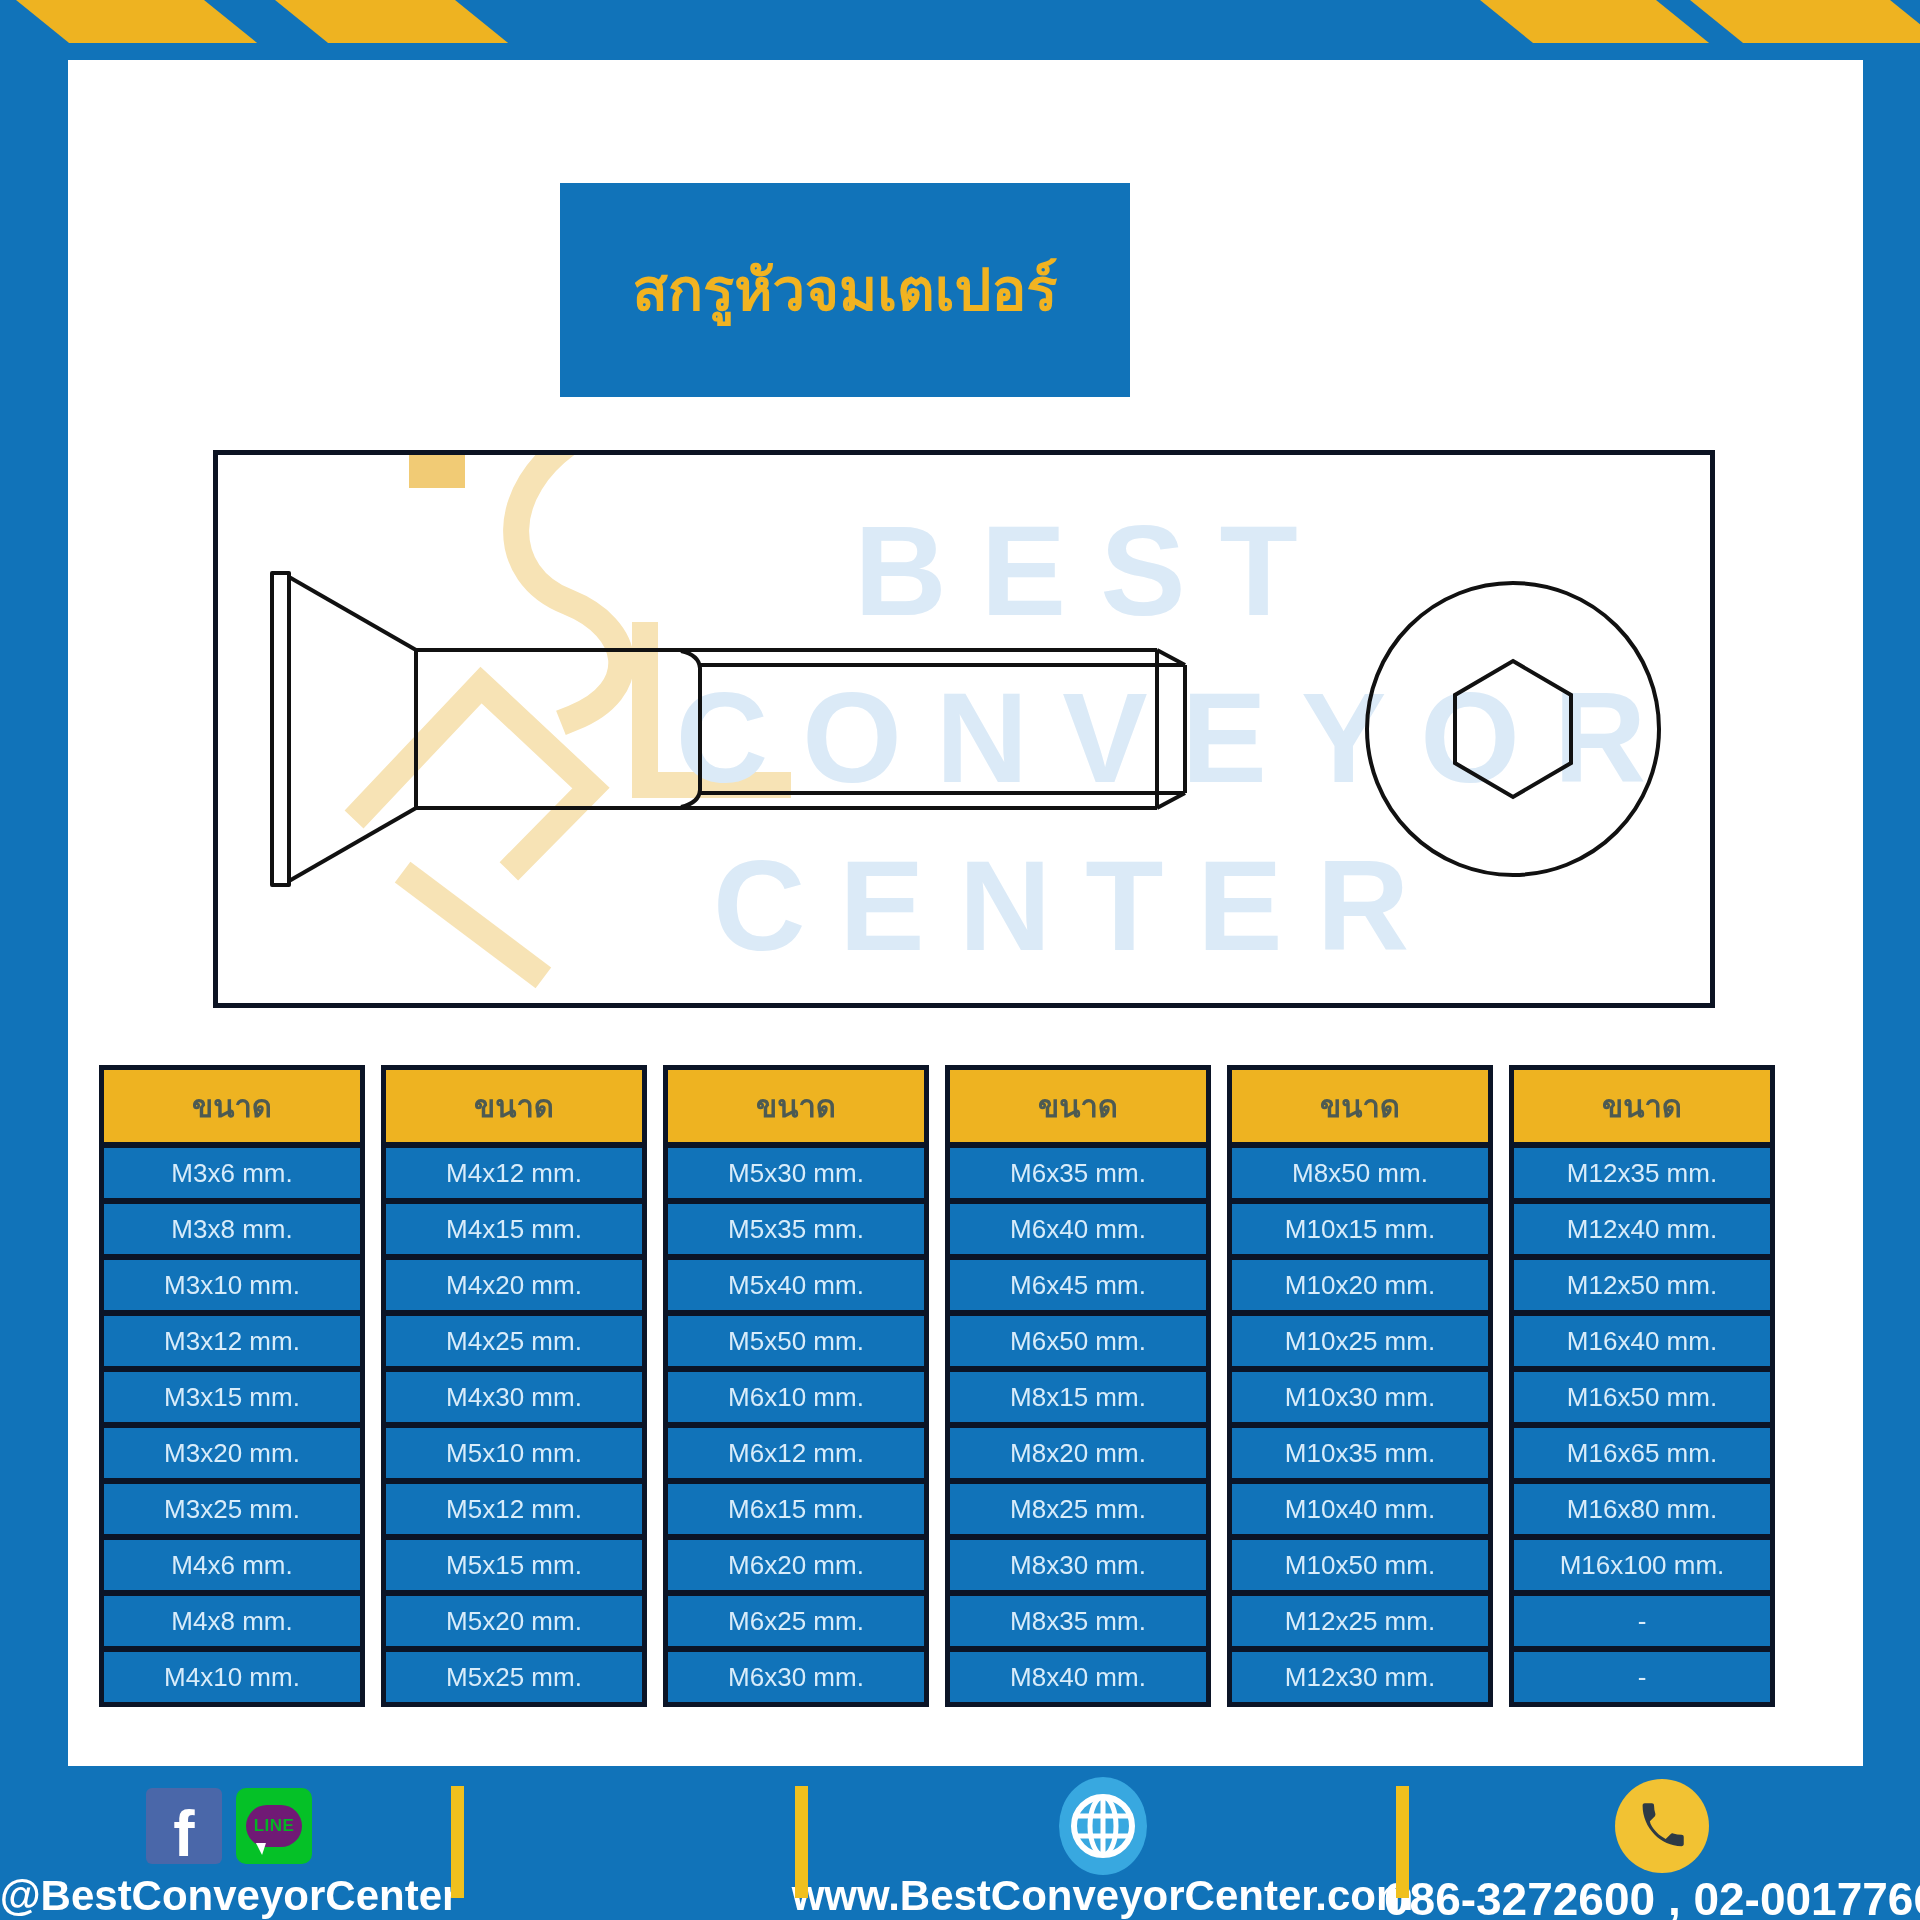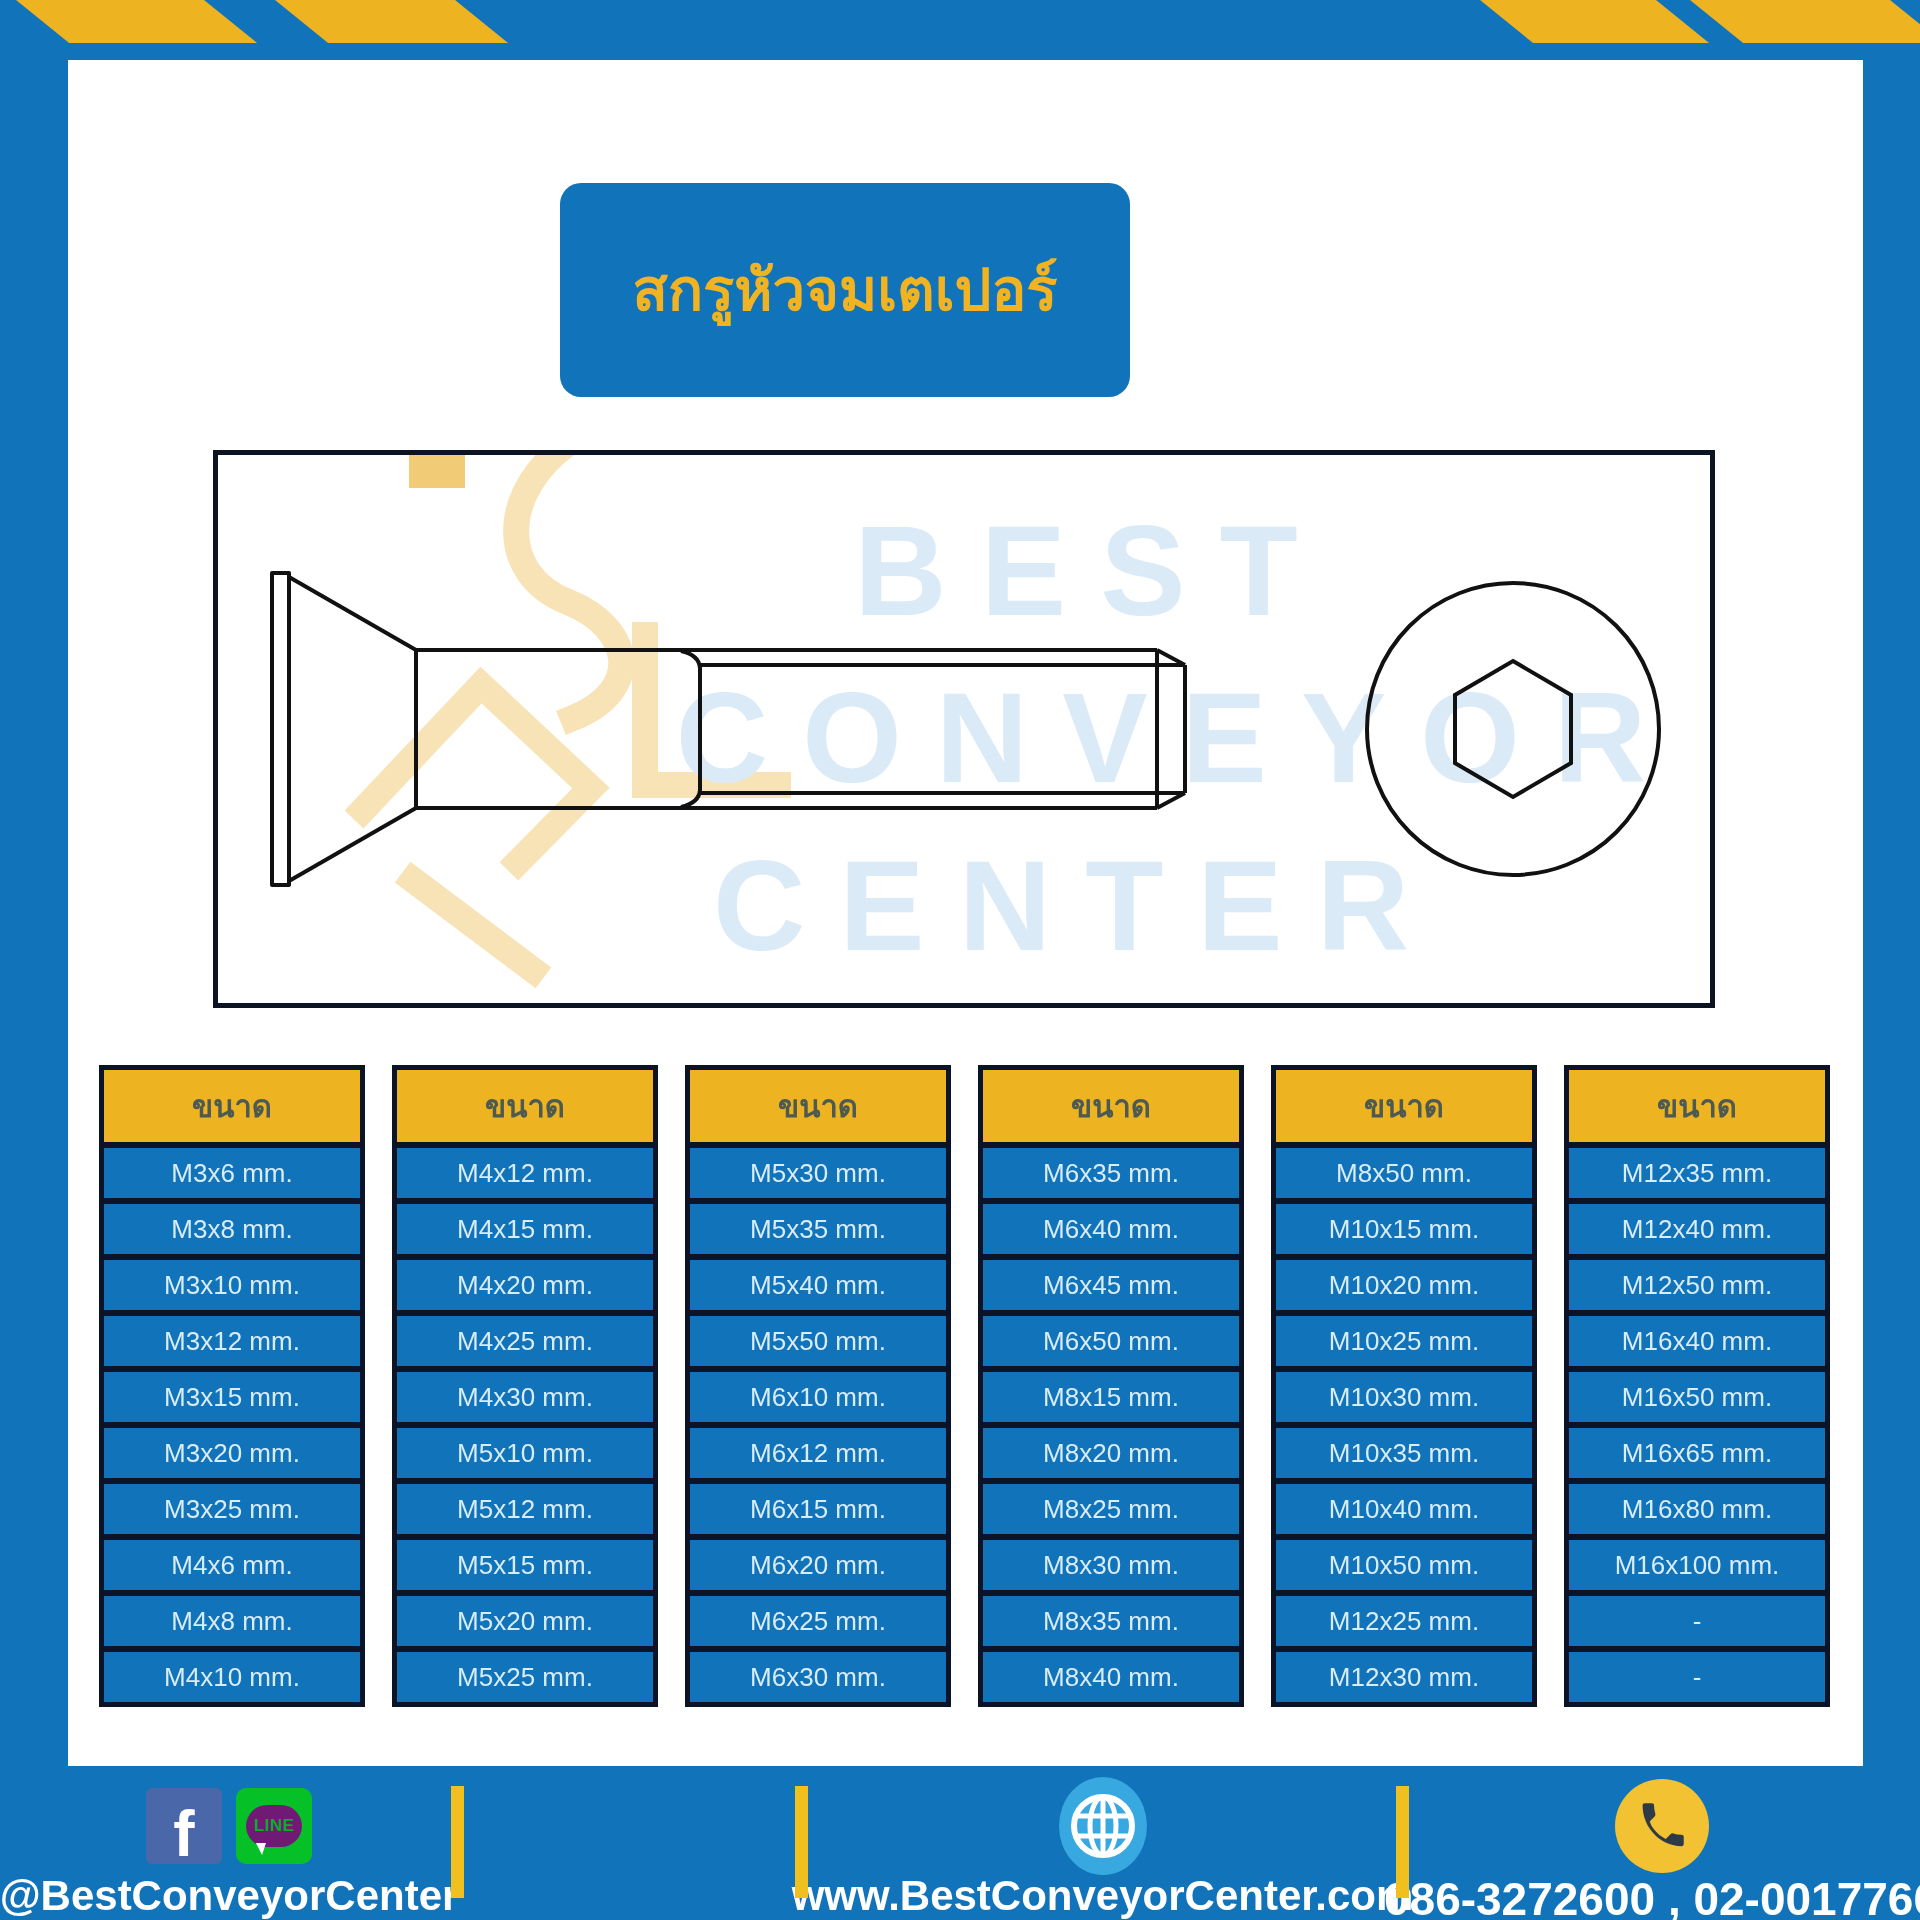--- a/index.html
+++ b/index.html
@@ -23,37 +23,37 @@
   }
   .s1{left:16px;width:188px;}
   .s2{left:275px;width:180px;}
   .s3{left:1480px;width:176px;}
   .s4{left:1690px;width:200px;}
 
   
   .title-box{
     position:absolute;left:560px;top:183px;width:570px;height:214px;
     background:#1173B9;
-    display:flex;flex-direction:column;align-items:center;justify-content:center;border-radius:21px;
+    display:flex;flex-direction:column;align-items:center;justify-content:center;
   }
   .title-line{
     color:#F1B321;font-weight:bold;font-size:58px;line-height:100px;
     white-space:nowrap;
   }
 
   
   .drawing-box{
     position:absolute;left:213px;top:450px;width:1502px;height:558px;
   }
   .drawing-box svg{display:block;width:100%;height:100%;}
 
   
   .tables{
     position:absolute;left:99px;top:1065px;width:1731px;
-    display:flex;gap:27px;
+    display:flex;gap:16px;
   }
   .mtable{
     width:266px;box-sizing:border-box;
     background:#0B1426;padding:5px;
     display:flex;flex-direction:column;gap:6px;
   }
   .mtable .th{
     height:72px;background:#EEB321;
     display:flex;align-items:center;justify-content:center;
     color:#4D5A52;font-weight:bold;font-size:31px;

